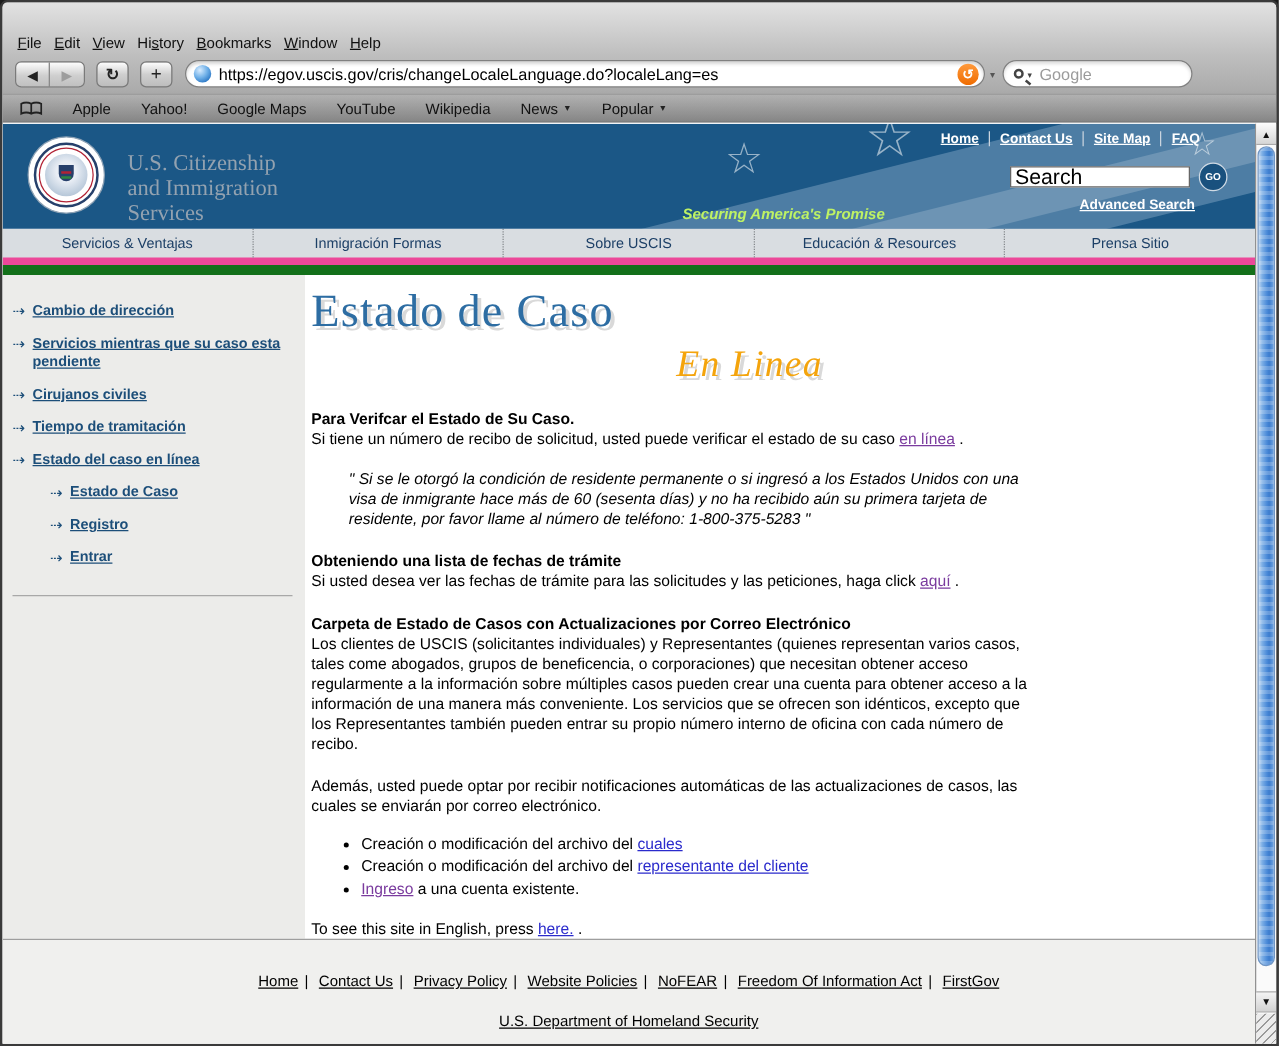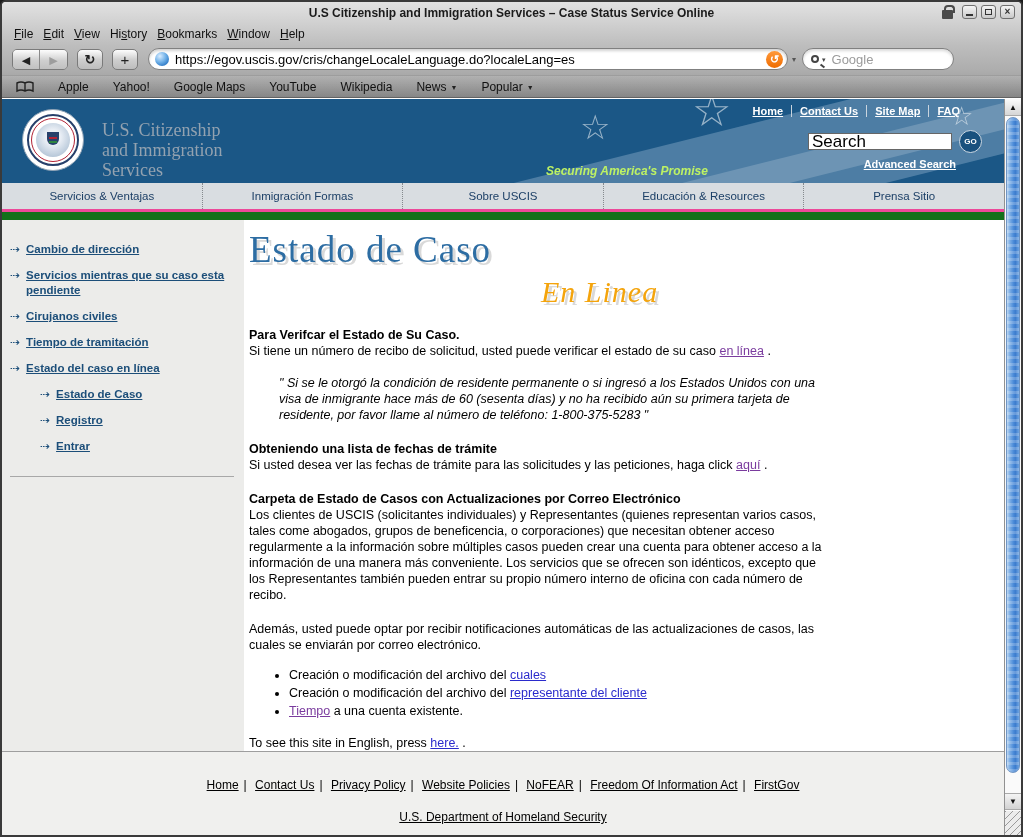--- a/index.html
+++ b/index.html
@@ -84,21 +84,21 @@
   .top-links a { color:#fff; text-decoration:underline; }
   .top-links .sep { width:1px; height:12px; background:#c9d4de; margin:0 8px; }
   .hsearch { position:absolute; top:31px; right:22px; display:flex; align-items:center; gap:7px; }
   .hsearch input { width:144px; height:17px; border:1px solid #666; font-size:17px; padding:0 3px; font-family:"Liberation Sans",sans-serif; color:#000; }
   .go-btn { width:23px; height:23px; border-radius:50%; background:#19517e; border:1.5px solid #cfdae4; color:#fff;
     font-size:8px; font-weight:bold; display:flex; align-items:center; justify-content:center; }
   .adv-search { position:absolute; top:59px; right:48px; font-size:11px; font-weight:bold; color:#fff; text-decoration:underline; }
   .tagline { position:absolute; left:544px; bottom:5px; font-size:12px; font-style:italic; font-weight:bold; color:#bef264; }
 
   
-  .navbar { height:29px; background:#d9dde1; display:flex; flex:0 0 auto; border-bottom:3px solid #ec4899; }
+  .navbar { height:29px; background:#d9dde1; display:flex; flex:0 0 auto; border-bottom:6px solid #ec4899; }
   .navtab { flex:1; display:flex; align-items:center; justify-content:center; font-size:11.5px; color:#1c3f66; border-left:1px dotted #85898d; cursor:pointer; }
   .navtab:first-child { border-left:none; }
   .green-bar { height:8px; background:#13701a; flex:0 0 auto; }
 
   
   .content-row { flex:1; display:flex; min-height:0; }
   .sidebar { width:242px; background:#ececea; padding:22px 10px 0 8px; flex:0 0 auto; }
   .side-item { display:flex; margin-bottom:11px; }
   .side-item .arrow { color:#1c4e79; font-size:12px; margin-right:6px; flex:0 0 auto; font-family:"DejaVu Sans",sans-serif; }
   .side-item a { font-size:11.5px; font-weight:bold; color:#1c4e79; text-decoration:underline; line-height:15px; }
@@ -137,33 +137,20 @@
   .sb-grip { position:absolute; top:712px; bottom:0; left:0; right:0; background:#ececec;
     background-image:repeating-linear-gradient(135deg, #9a9a9a 0 1px, transparent 1px 5px); }
 </style>
 </head>
 <body>
 
 <div class="window">
 
   <div class="chrome">
 
-    <div class="titlebar">
-      <span class="title">U.S Citizenship and Immigration Services – Case Status Service Online</span>
-      <div class="win-controls">
-        <span class="lock"></span>
-        <span class="wbtn">
-            <span class="mn"></span>
-          </span>
-        <span class="wbtn">
-            <span class="sq"></span>
-          </span>
-        <span class="wbtn">×</span>
-      </div>
-    </div>
 
     <div class="menubar">
       <span class="menu-item"><span></span><span class="mnk">F</span><span>ile</span></span>
       <span class="menu-item"><span></span><span class="mnk">E</span><span>dit</span></span>
       <span class="menu-item"><span></span><span class="mnk">V</span><span>iew</span></span>
       <span class="menu-item"><span>Hi</span><span class="mnk">s</span><span>tory</span></span>
       <span class="menu-item"><span></span><span class="mnk">B</span><span>ookmarks</span></span>
       <span class="menu-item"><span></span><span class="mnk">W</span><span>indow</span></span>
       <span class="menu-item"><span></span><span class="mnk">H</span><span>elp</span></span>
     </div>
@@ -321,21 +308,21 @@
           <div class="text-block"><span>Si usted desea ver las fechas de trámite para las solicitudes y las peticiones, haga click </span> <a href="#" class="purple">aquí</a><span> .</span></div>
 
           <div class="text-block sec-head">Carpeta de Estado de Casos con Actualizaciones por Correo Electrónico</div>
           <div class="text-block">Los clientes de USCIS (solicitantes individuales) y Representantes (quienes representan varios casos, tales come abogados, grupos de beneficencia, o corporaciones) que necesitan obtener acceso regularmente a la información sobre múltiples casos pueden crear una cuenta para obtener acceso a la información de una manera más conveniente. Los servicios que se ofrecen son idénticos, excepto que los Representantes también pueden entrar su propio número interno de oficina con cada número de recibo.</div>
 
           <div class="text-block" style="margin-top:18px;">Además, usted puede optar por recibir notificaciones automáticas de las actualizaciones de casos, las cuales se enviarán por correo electrónico.</div>
 
           <ul class="bullets">
             <li><span>Creación o modificación del archivo del </span> <a href="#" class="blue">cuales</a></li>
             <li><span>Creación o modificación del archivo del </span> <a href="#" class="blue">representante del cliente</a></li>
-            <li><a href="#" class="purple">Tiempo</a><span> a una cuenta existente.</span></li>
+            <li><a href="#" class="purple">Ingreso</a><span> a una cuenta existente.</span></li>
           </ul>
 
           <div class="text-block english-line"><span>To see this site in English, press </span><a href="#" class="blue">here.</a><span> .</span></div>
 
           <div class="timestamp">12-16-2008 02:05 PM EST</div>
         </div>
       </div>
 
       <div class="site-footer">
         <div>

